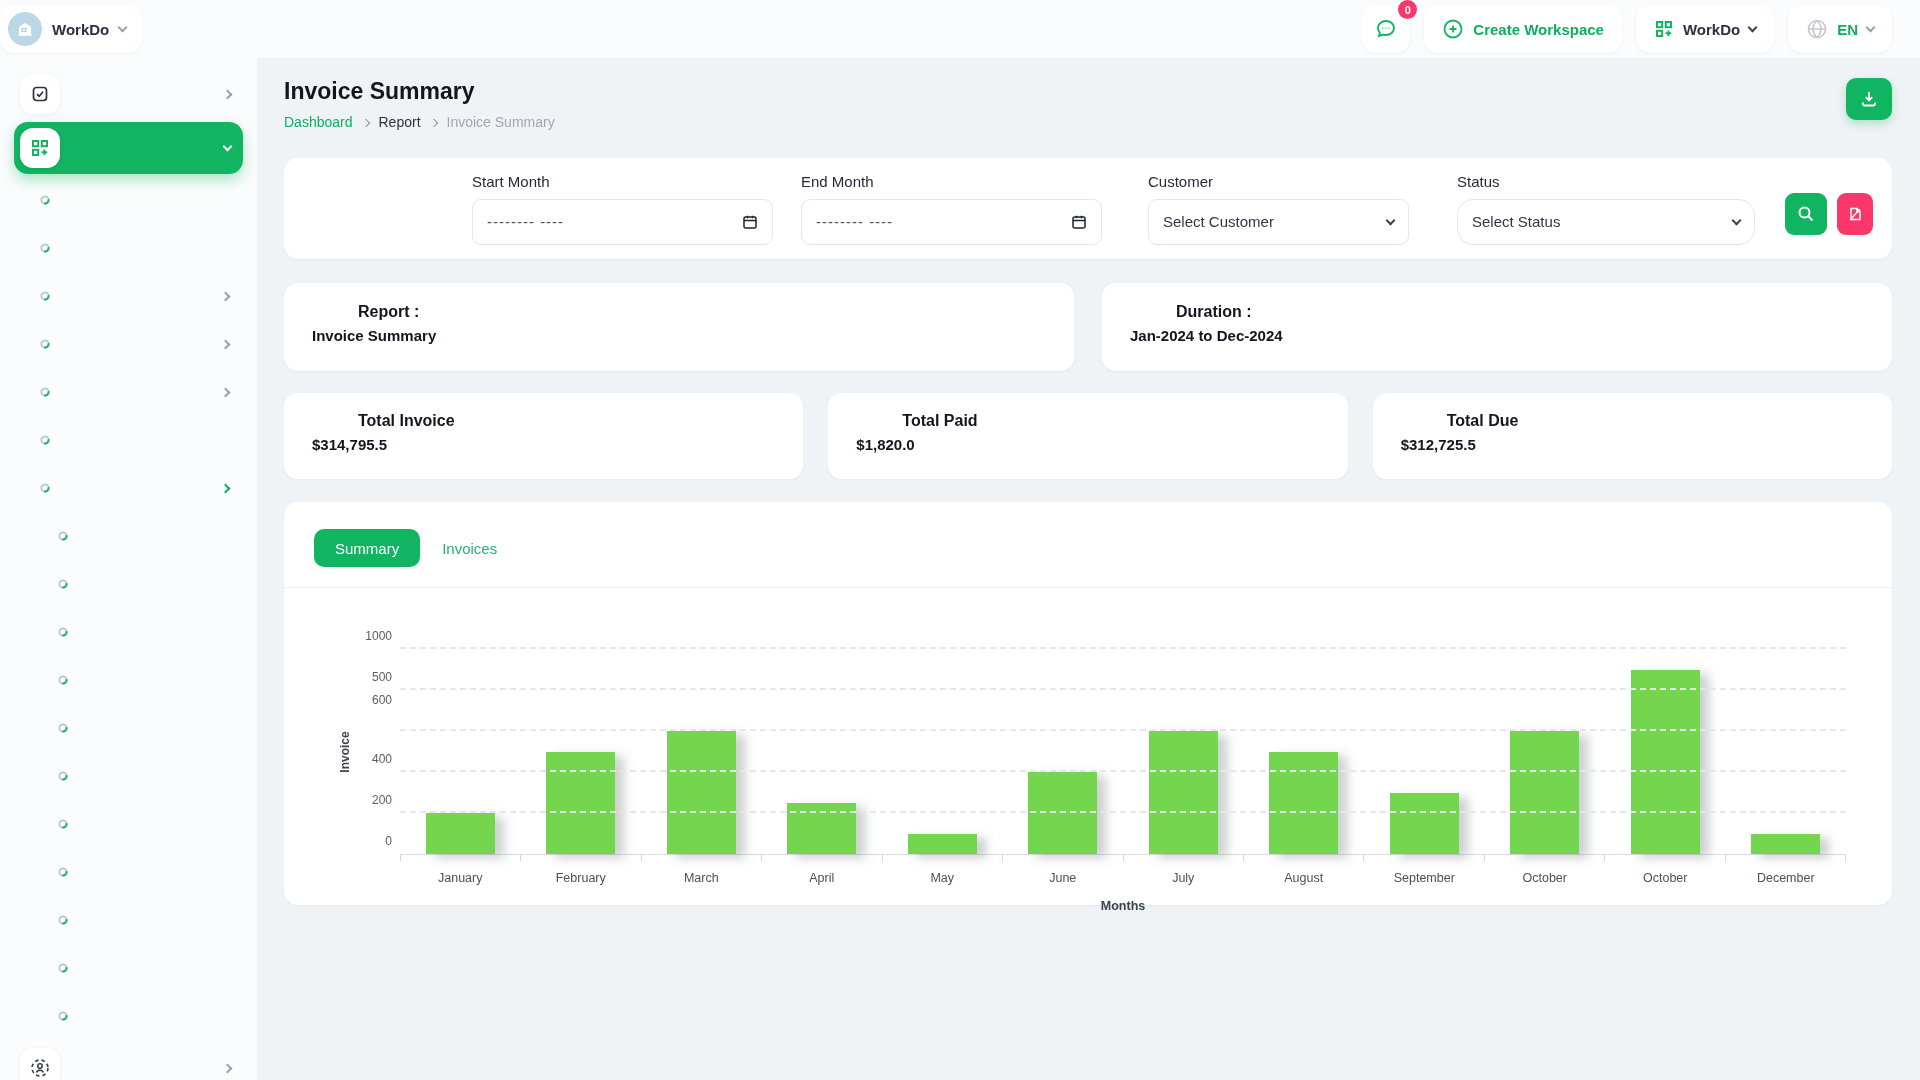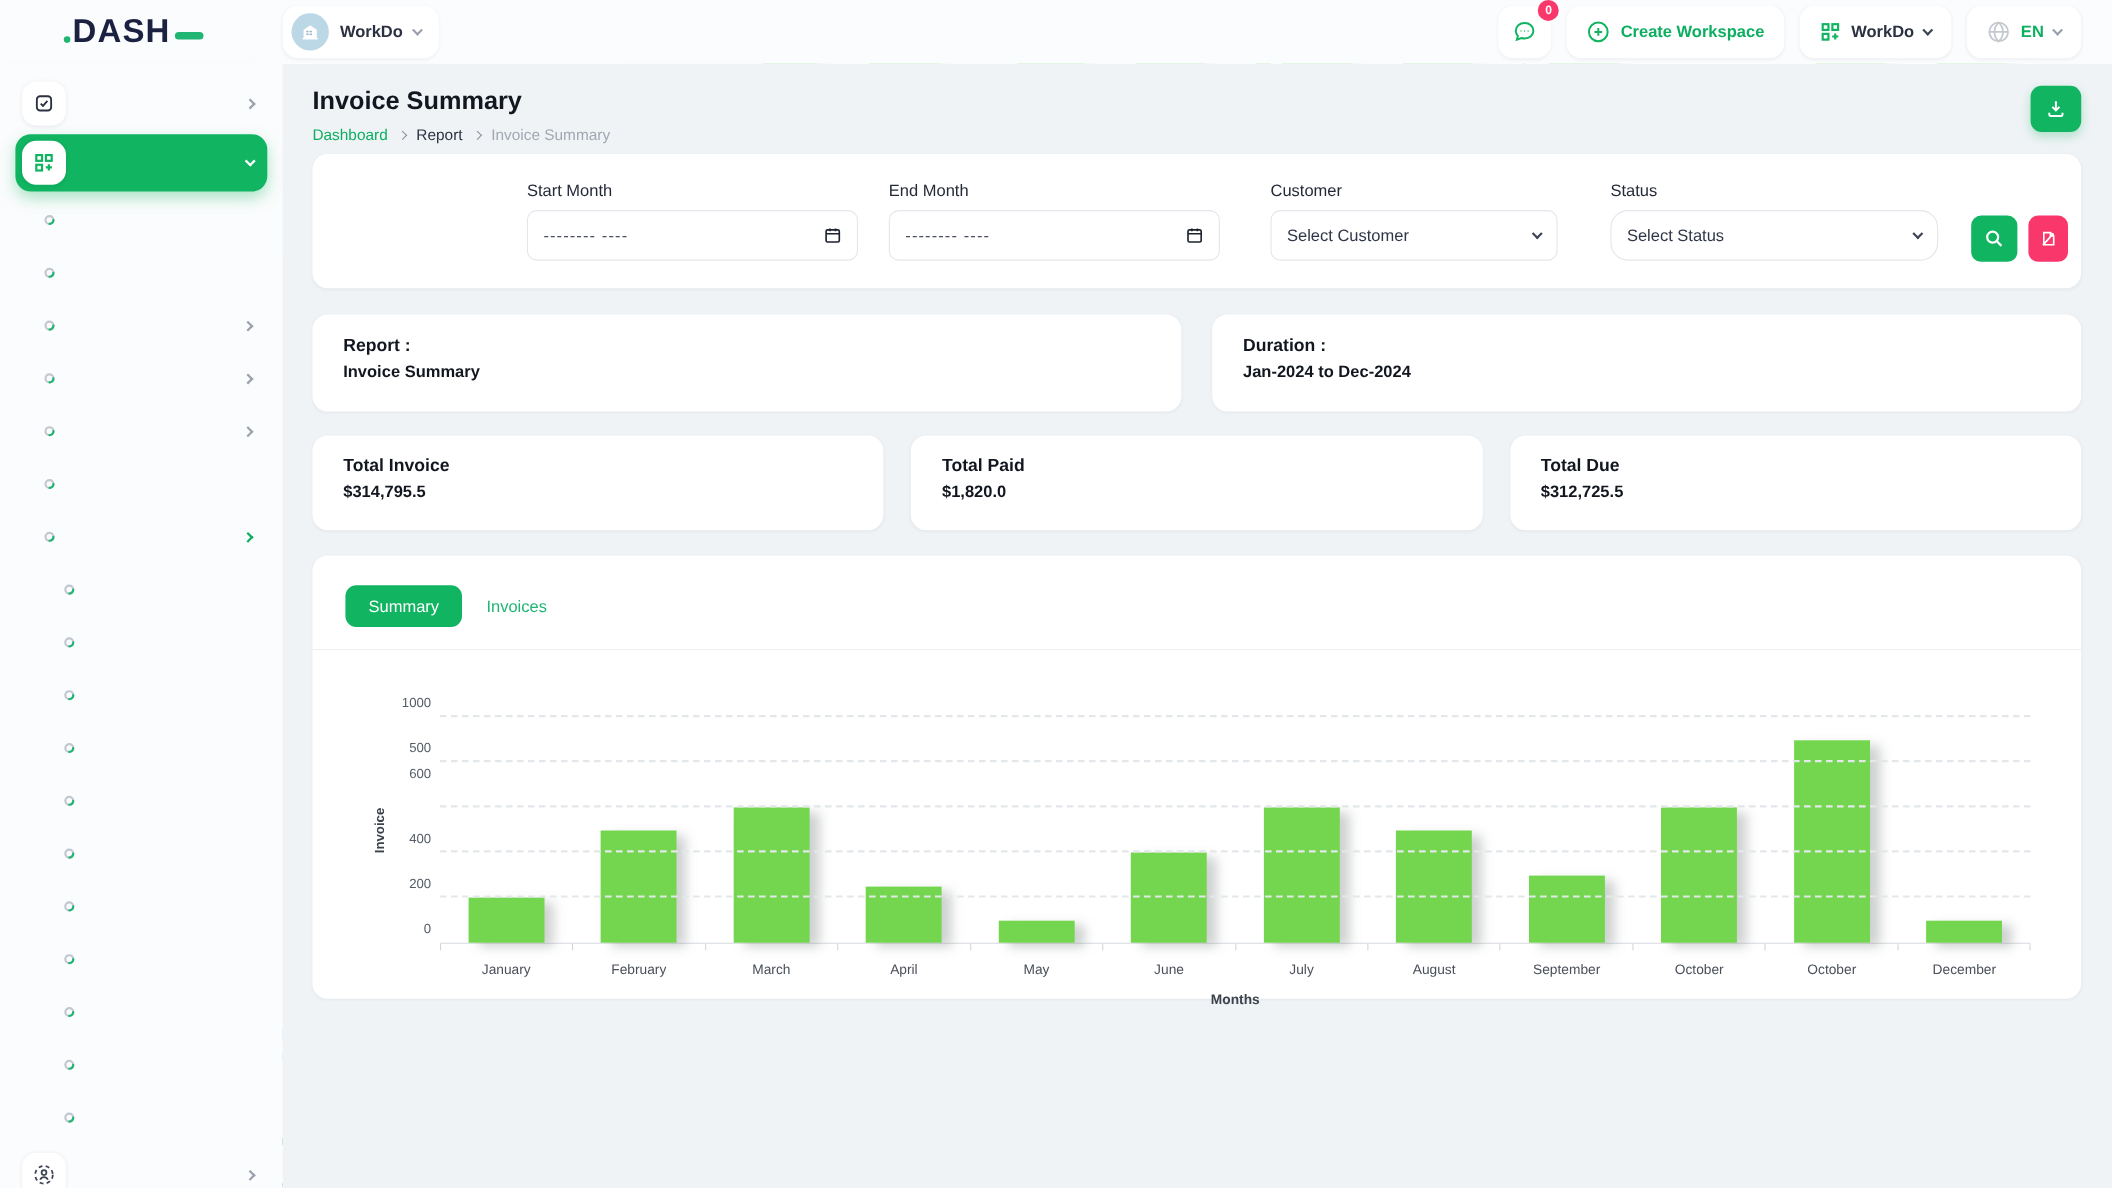--- a/index.html
+++ b/index.html
@@ -47,37 +47,37 @@
   .breadcrumb { display:flex; align-items:center; gap:10px; margin-top:9px; font-size:14px; }
   .crumb-link { color:#0caf60; cursor:pointer; }
   .crumb-mid { color:#2b3140; cursor:pointer; }
   .crumb-cur { color:#a2a8b3; }
   .crumb-sep { width:6px; height:6px; border-right:1.6px solid #8d939e; border-bottom:1.6px solid #8d939e; transform:rotate(-45deg); margin-top:1px; }
   .dl-btn { margin-left:auto; width:46px; height:42px; border-radius:10px; border:none; background:#10b461; display:flex; align-items:center; justify-content:center; cursor:pointer; box-shadow:0 4px 10px rgba(16,180,97,.3); }
 
   .card { background:#fff; border-radius:14px; box-shadow:0 1px 3px rgba(25,35,60,.05); }
 
   
-  .filter-card { margin-top:10px; height:122px; display:flex; align-items:center; padding:0 26px 0 195px; gap:28px; }
+  .filter-card { margin-top:28px; height:101px; display:flex; align-items:center; padding:0 26px 0 195px; gap:28px;justify-content:center; }
   .field { display:flex; flex-direction:column; gap:9px; }
   .field-label { font-size:15px; color:#242a38; }
   .input-like { height:46px; border:1px solid #e3e6ea; border-radius:9px; background:#fff; display:flex; align-items:center; padding:0 14px; font-size:15px; color:#333a47; cursor:pointer; }
   .w-month { width:301px; }
   .w-cust { width:261px; }
   .w-stat { width:298px;border-radius:16px; }
   .input-like .ph { color:#4a515e; letter-spacing:1px; flex:1; }
   .input-like .sel-val { color:#2f3645; flex:1; }
   .filter-btns { display:flex; align-items:flex-end; gap:10px; height:100%; padding-bottom:24px; margin-left:2px; }
   .btn-search { width:42px; height:42px; border:none; border-radius:9px; background:#10b461; display:flex; align-items:center; justify-content:center; cursor:pointer; }
   .btn-reset { width:36px; height:42px; border:none; border-radius:9px; background:#f9376b; display:flex; align-items:center; justify-content:center; cursor:pointer; }
 
   
   .info-row { display:flex; gap:28px; margin-top:24px; }
   .info-card { flex:1; height:88px; padding:20px 28px; }
-  .info-title { font-size:16px; font-weight:700; color:#12161f; }
+  .info-title { font-size:16px; font-weight:700; color:#12161f;margin-left:46px; }
   .info-value { font-size:15px; font-weight:700; color:#12161f; margin-top:6px; }
   .totals-row { display:flex; gap:25px; margin-top:22px; }
   .total-card { flex:1; height:86px; padding:19px 28px; }
 
   
   .chart-card { margin-top:23px; height:403px; padding:0; }
   .tabs { display:flex; align-items:center; gap:22px; padding:27px 30px 20px; }
   .tab-active { height:38px; padding:0 21px; border:none; border-radius:10px; background:#10b461; color:#fff; font-size:15px; font-family:inherit; cursor:pointer; }
   .tab-link { background:none; border:none; color:#21b573; font-size:15px; font-family:inherit; cursor:pointer; padding:0; }
   .chart-divider { height:1px; background:#edf0f3; }
@@ -93,24 +93,20 @@
   .xticks div { flex:1; border-left:1px solid #d2d6db; }
   .xticks div:last-child { border-right:1px solid #d2d6db; }
   .xlabels { margin-left:72px; display:flex; margin-top:10px; }
   .xlabels div { flex:1; text-align:center; font-size:12.5px; color:#4a505a; }
   .xlabel-title { margin-left:72px; text-align:center; font-size:12.5px; font-weight:700; color:#3d434d; margin-top:14px; }
 </style>
 </head>
 <body>
 
 <header class="topbar">
-  <div class="logo">
-    <span class="logo-text">DASH</span>
-    <span class="logo-dash"></span>
-  </div>
   <div class="ws-pill">
     <span class="ws-avatar">
       <svg width="18" height="18" viewBox="0 0 18 18">
           <path d="M3 15V7l6-4 6 4v8" fill="#fff"></path>
           <rect x="5.5" y="8" width="2" height="1.4" fill="#8fb4c8"></rect>
           <rect x="8.5" y="8" width="2" height="1.4" fill="#8fb4c8"></rect>
           <rect x="5.5" y="10.5" width="2" height="1.4" fill="#8fb4c8"></rect>
           <rect x="8.5" y="10.5" width="2" height="1.4" fill="#8fb4c8"></rect>
           <rect x="2" y="14.4" width="14" height="1.4" rx="0.7" fill="#fff"></rect>
         </svg>

